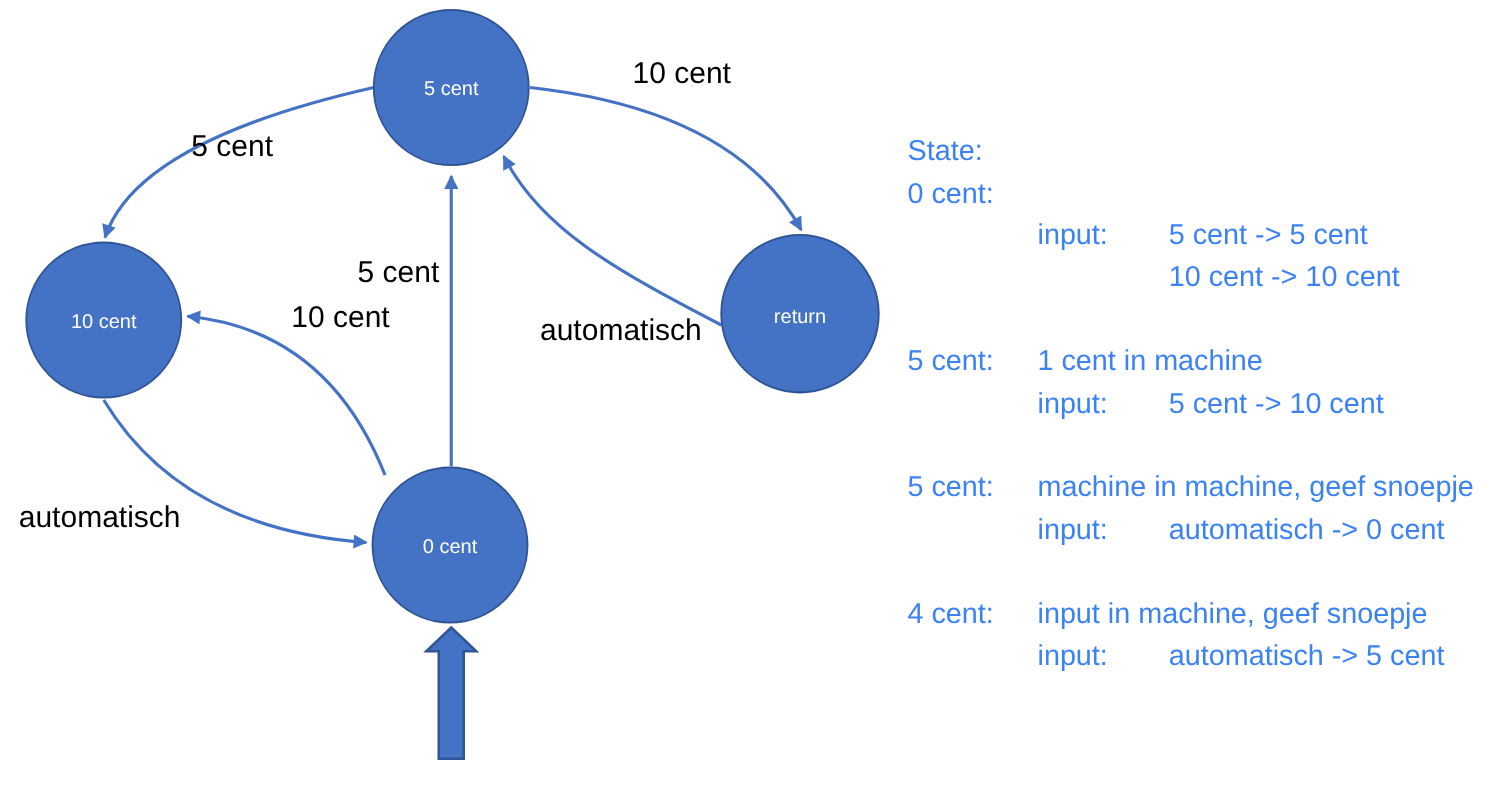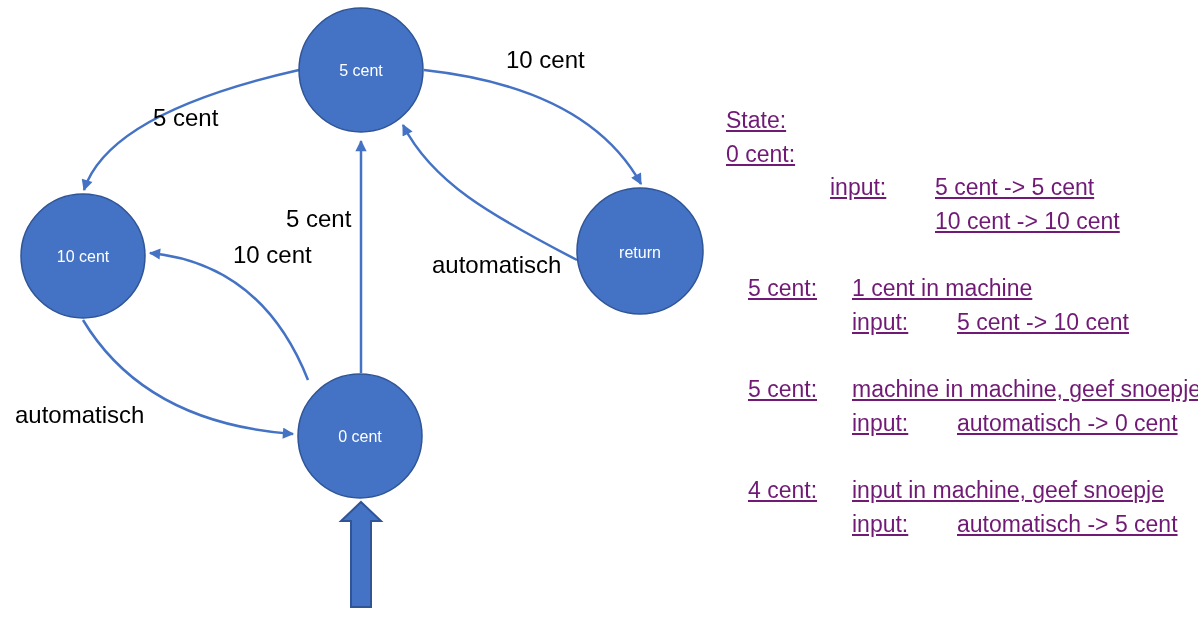--- a/index.html
+++ b/index.html
@@ -48,27 +48,25 @@
     stroke-width: 2;
     stroke-linejoin: miter;
   }
   .state-panel {
     position: absolute;
     left: 726px;
     top: 104px;
     width: 470px;
     font-size: 23px;
     line-height: 33.5px;
-    color: #701a75;
+    color: #3b82f6;
     white-space: nowrap;
-    text-decoration: underline;
   }
   .entry + .entry {
     margin-top: 34px;
-    margin-left: 22px;
   }
   .row {
     display: flex;
   }
   .col-a {
     width: 104px;
     flex: none;
   }
   .col-b {
     width: 105px;

